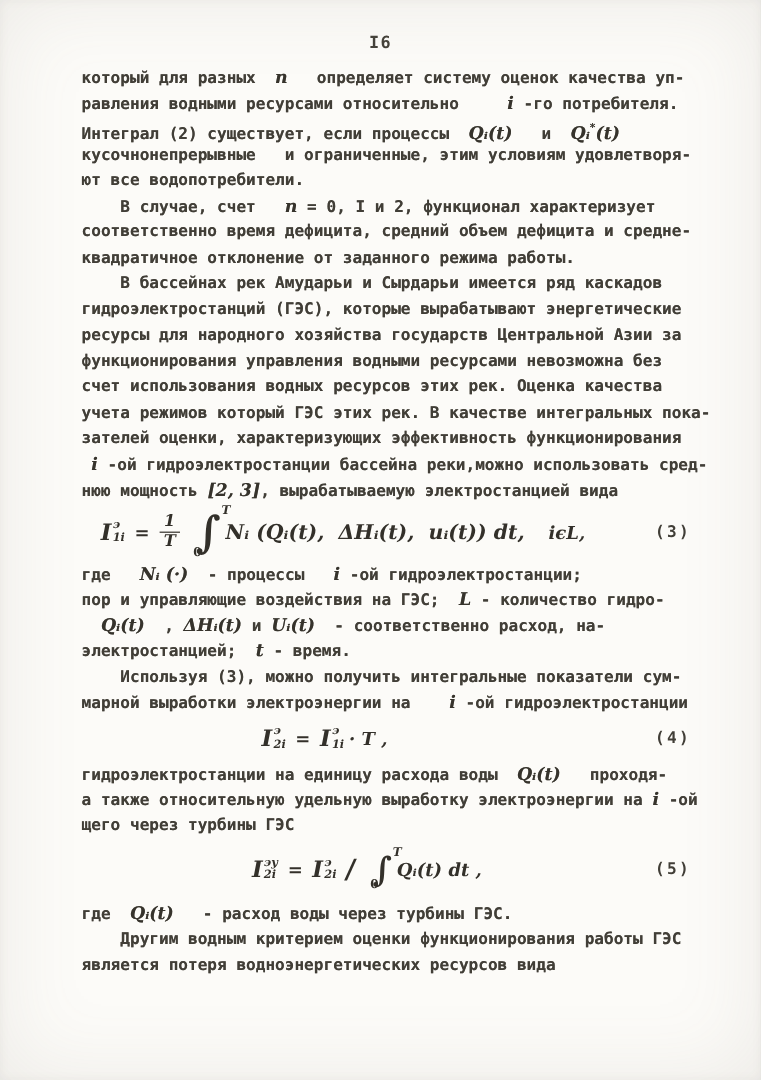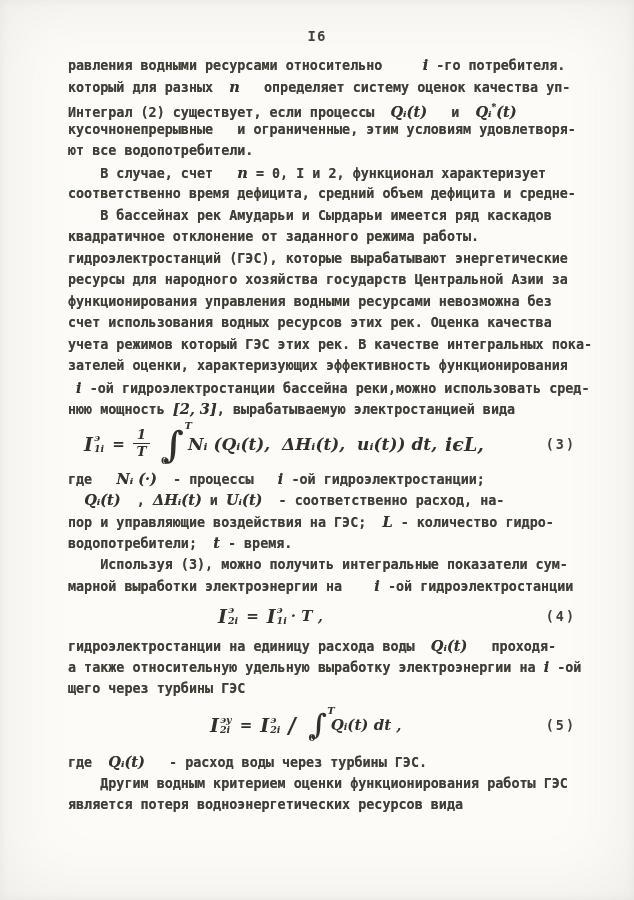--- a/index.html
+++ b/index.html
@@ -61,49 +61,49 @@
     margin:0 7px 0 0;font-size:13.5px;line-height:1.15;
   }
   .fnum{padding:0 4px;border-bottom:1.6px solid #33302a;}
   .intwrap{position:relative;display:inline-block;margin:0 4px 0 6px;}
   .isym{font-style:normal;display:inline-block;}
   .f3 .isym{font-size:36px;line-height:38px;}
   .f5 .isym{font-size:28px;line-height:30px;}
   .ilimu{position:absolute;top:-5px;right:-8px;font-size:10px;}
   .iliml{position:absolute;bottom:-3px;left:-2px;font-size:10px;font-style:normal;}
   .mexpr{font-size:17px;}
-  .mcond{margin-left:8px;font-size:19px;}
+  .mcond{margin-left:20px;font-size:15px;}
   .mdot{margin:0 4px;font-size:15px;}
   .fslash{font-size:22px;font-style:normal;margin:0 8px;transform:skewX(-8deg);display:inline-block;}
   .ftail{font-size:15px;}
   .flabel{
     position:absolute;right:6px;top:50%;transform:translateY(-50%);
     font-family:"DejaVu Sans Mono",monospace;font-style:normal;font-weight:700;
     font-size:13.4px;color:#413e37;letter-spacing:2px;
   }
 </style>
 </head>
 <body>
 
 <div class="page">
 
   <div class="page-number">I6</div>
 
   <div class="textcol">
 
     <div>
+        <div class="tline"><span class="type">который для разных  </span><span class="math">n</span><span class="type">   определяет систему оценок качества уп-</span></div>
         <div class="tline"><span class="type">равления водными ресурсами относительно     </span><span class="math">i</span><span class="type"> -го потребителя.</span></div>
-        <div class="tline"><span class="type">который для разных  </span><span class="math">n</span><span class="type">   определяет систему оценок качества уп-</span></div>
         <div class="tline"><span class="type">Интеграл (2) существует, если процессы  </span><span class="math">Qᵢ(t)</span><span class="type">   и  </span><span class="math">Qᵢ</span><span class="msup">*</span><span class="math">(t)</span></div>
         <div class="tline"><span class="type">кусочнонепрерывные   и ограниченные, этим условиям удовлетворя-</span></div>
         <div class="tline"><span class="type">ют все водопотребители.</span></div>
         <div class="tline"><span class="type">    В случае, счет   </span><span class="math">n</span><span class="type"> = 0, I и 2, функционал характеризует</span></div>
         <div class="tline"><span class="type">соответственно время дефицита, средний объем дефицита и средне-</span></div>
+        <div class="tline"><span class="type">квадратичное отклонение от заданного режима работы.</span></div>
         <div class="tline"><span class="type">    В бассейнах рек Амударьи и Сырдарьи имеется ряд каскадов</span></div>
-        <div class="tline"><span class="type">квадратичное отклонение от заданного режима работы.</span></div>
         <div class="tline"><span class="type">гидроэлектростанций (ГЭС), которые вырабатывают энергетические</span></div>
         <div class="tline"><span class="type">ресурсы для народного хозяйства государств Центральной Азии за</span></div>
         <div class="tline"><span class="type">функционирования управления водными ресурсами невозможна без</span></div>
         <div class="tline"><span class="type">счет использования водных ресурсов этих рек. Оценка качества</span></div>
         <div class="tline"><span class="type">учета режимов который ГЭС этих рек. В качестве интегральных пока-</span></div>
         <div class="tline"><span class="type">зателей оценки, характеризующих эффективность функционирования</span></div>
         <div class="tline"><span class="type"> </span><span class="math">i</span><span class="type"> -ой гидроэлектростанции бассейна реки,можно использовать сред-</span></div>
         <div class="tline"><span class="type">нюю мощность </span><span class="math">[2, 3]</span><span class="type">, вырабатываемую электростанцией вида</span></div>
       </div>
 
@@ -114,23 +114,23 @@
         <span class="frac"><span class="fnum">1</span><span class="fden">T</span></span>
         <span class="intwrap"><span class="ilimu">T</span><span class="isym">∫</span><span class="iliml">0</span></span>
         <span class="mexpr">Nᵢ (Qᵢ(t),  ΔHᵢ(t),  uᵢ(t)) dt,</span>
         <span class="mcond">iϵL,</span>
       </div>
       <span class="flabel">(3)</span>
     </div>
 
     <div>
         <div class="tline"><span class="type">где   </span><span class="math">Nᵢ (·)</span><span class="type">  - процессы   </span><span class="math">i</span><span class="type"> -ой гидроэлектростанции;</span></div>
+        <div class="tline"><span class="type">пор и управляющие воздействия на ГЭС;  </span><span class="math">L</span><span class="type"> - количество гидро-</span></div>
         <div class="tline"><span class="type">  </span><span class="math">Qᵢ(t)</span><span class="type">  , </span><span class="math">ΔHᵢ(t)</span><span class="type"> и </span><span class="math">Uᵢ(t)</span><span class="type">  - соответственно расход, на-</span></div>
-        <div class="tline"><span class="type">пор и управляющие воздействия на ГЭС;  </span><span class="math">L</span><span class="type"> - количество гидро-</span></div>
-        <div class="tline"><span class="type">водопотребители;  </span><span class="math">t</span><span class="type"> - время.</span></div>
+        <div class="tline"><span class="type">электростанцией;  </span><span class="math">t</span><span class="type"> - время.</span></div>
         <div class="tline"><span class="type">    Используя (3), можно получить интегральные показатели сум-</span></div>
         <div class="tline"><span class="type">марной выработки электроэнергии на    </span><span class="math">i</span><span class="type"> -ой гидроэлектростанции</span></div>
       </div>
 
     <div class="formula-row f4">
       <div class="fexpr">
         <span class="ivar"><span class="ibase">I</span><span class="supsub"><span>э</span><span>2i</span></span></span>
         <span class="meq">=</span>
         <span class="ivar"><span class="ibase">I</span><span class="supsub"><span>э</span><span>1i</span></span></span>
         <span class="ftail mdot">· T ,</span>

